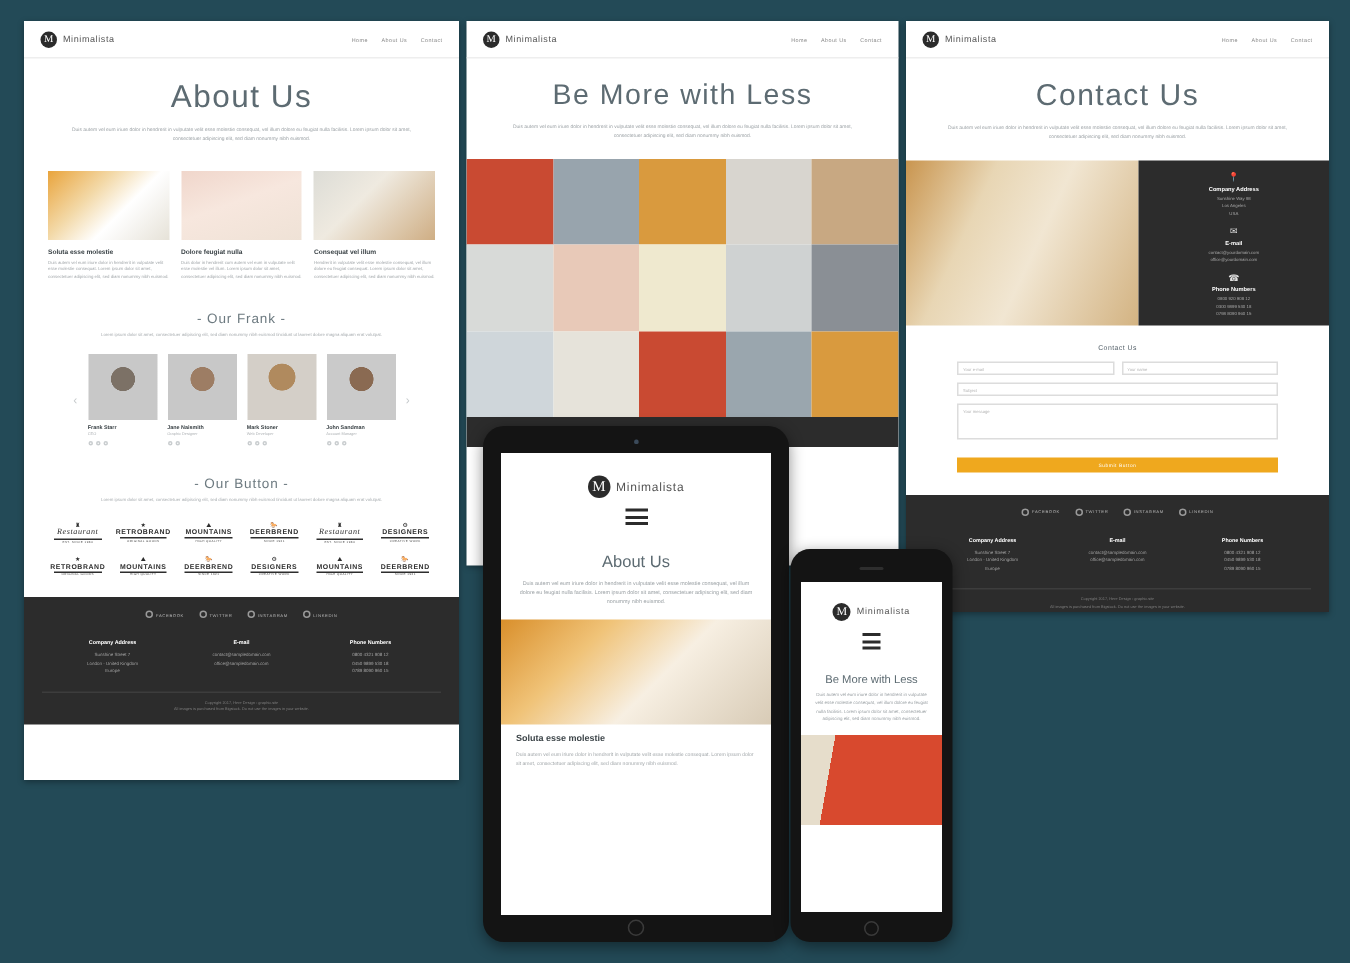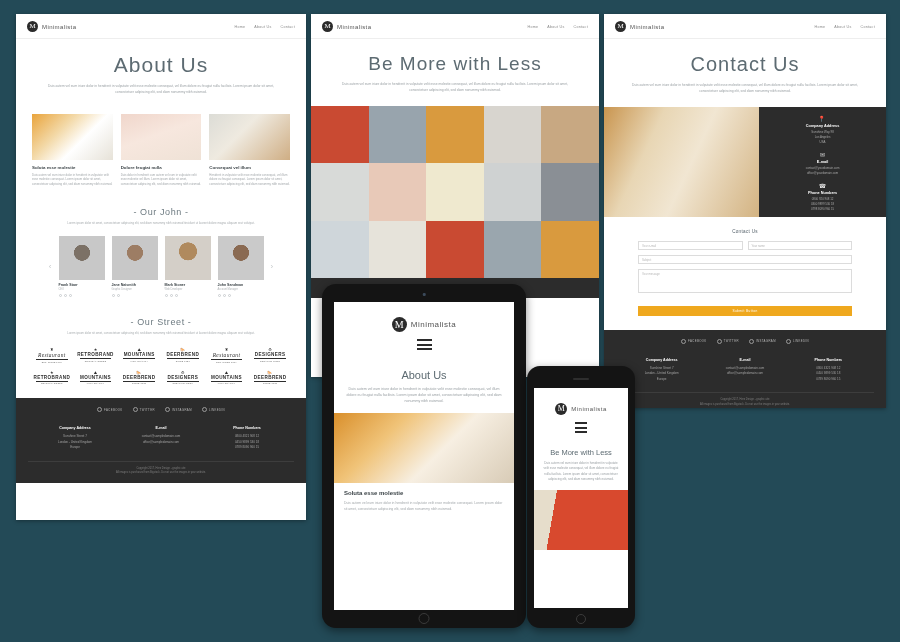--- a/index.html
+++ b/index.html
@@ -202,21 +202,21 @@
         <p>Duis dolor in hendrerit cum autem vel eum in vulputate velit esse molestie vel illum. Lorem ipsum dolor sit amet, consectetuer adipiscing elit, sed diam nonummy nibh euismod.</p>
       </div>
       <div class="card">
         <div class="card-img" style="background:linear-gradient(135deg,#dcdcd6 0%,#efeae0 40%,#cfae84 100%)"></div>
         <h3>Consequat vel illum</h3>
         <p>Hendrerit in vulputate velit esse molestie consequat, vel illum dolore eu feugiat consequat. Lorem ipsum dolor sit amet, consectetuer adipiscing elit, sed diam nonummy nibh euismod.</p>
       </div>
     </div>
 
     <div class="sec-head">
-      <h2>- Our John -</h2>
+      <h2>- Our Frank -</h2>
       <p>Lorem ipsum dolor sit amet, consectetuer adipiscing elit, sed diam nonummy nibh euismod tincidunt ut laoreet dolore magna aliquam erat volutpat.</p>
     </div>
 
     <div class="team">
       <span class="team-arrow">‹</span>
 
       <div class="member">
         <div class="member-photo" style="background:radial-gradient(circle at 50% 38%,#7c7166 0 22%,#c8c8c8 23% 100%)"></div>
         <div class="member-name">Frank Starr</div>
         <div class="member-role">CEO</div>
@@ -253,21 +253,21 @@
             <i></i>
             <i></i>
             <i></i>
           </div>
       </div>
 
       <span class="team-arrow">›</span>
     </div>
 
     <div class="sec-head">
-      <h2>- Our Street -</h2>
+      <h2>- Our Button -</h2>
       <p>Lorem ipsum dolor sit amet, consectetuer adipiscing elit, sed diam nonummy nibh euismod tincidunt ut laoreet dolore magna aliquam erat volutpat.</p>
     </div>
 
     <div class="clients" id="clientGrid">
         <div class="client">
           <div class="client-glyph">♜</div>
           <div class="client-name script">Restaurant</div>
           <div class="client-rule"></div>
           <div class="client-sub">EST. SINCE 1984</div>
         </div>

